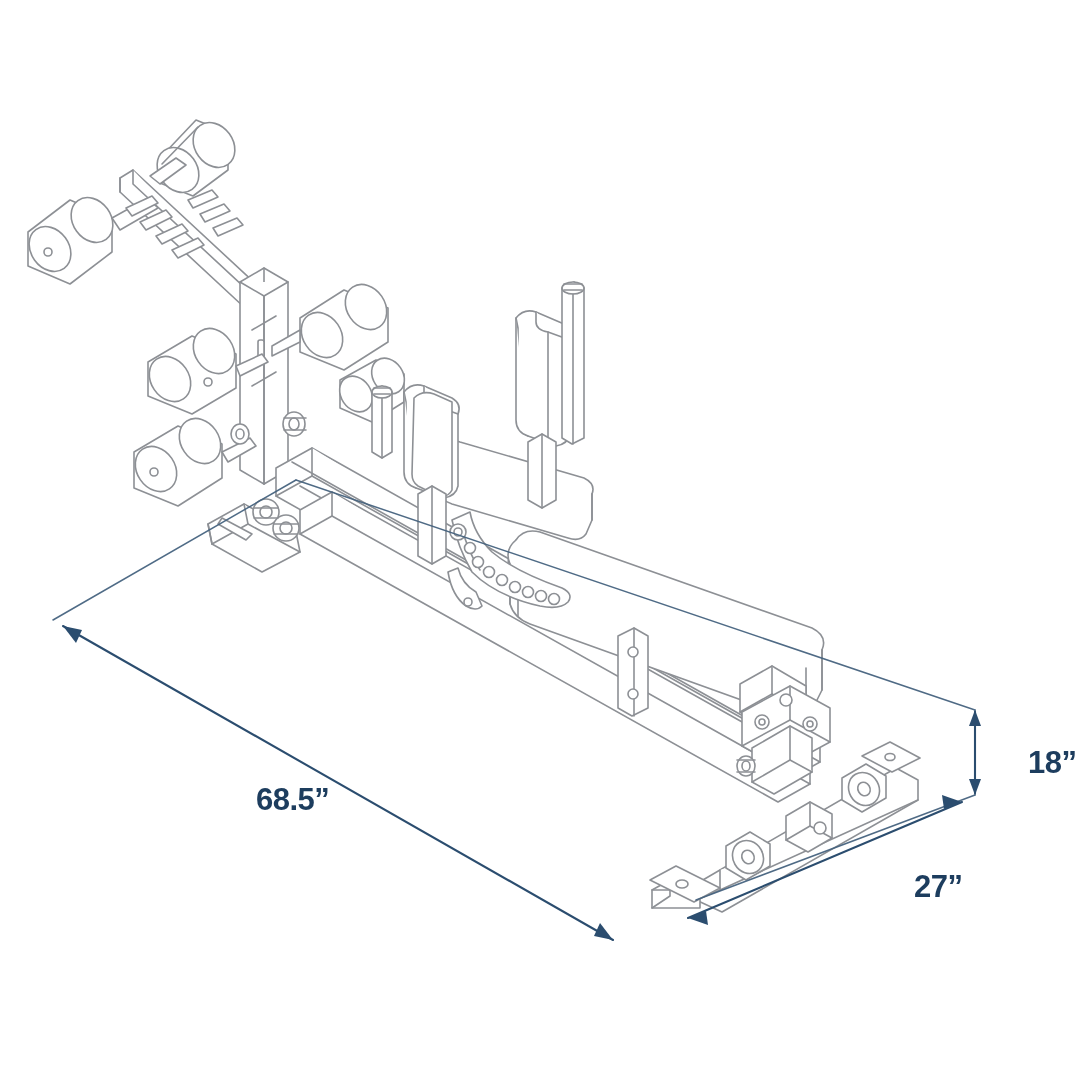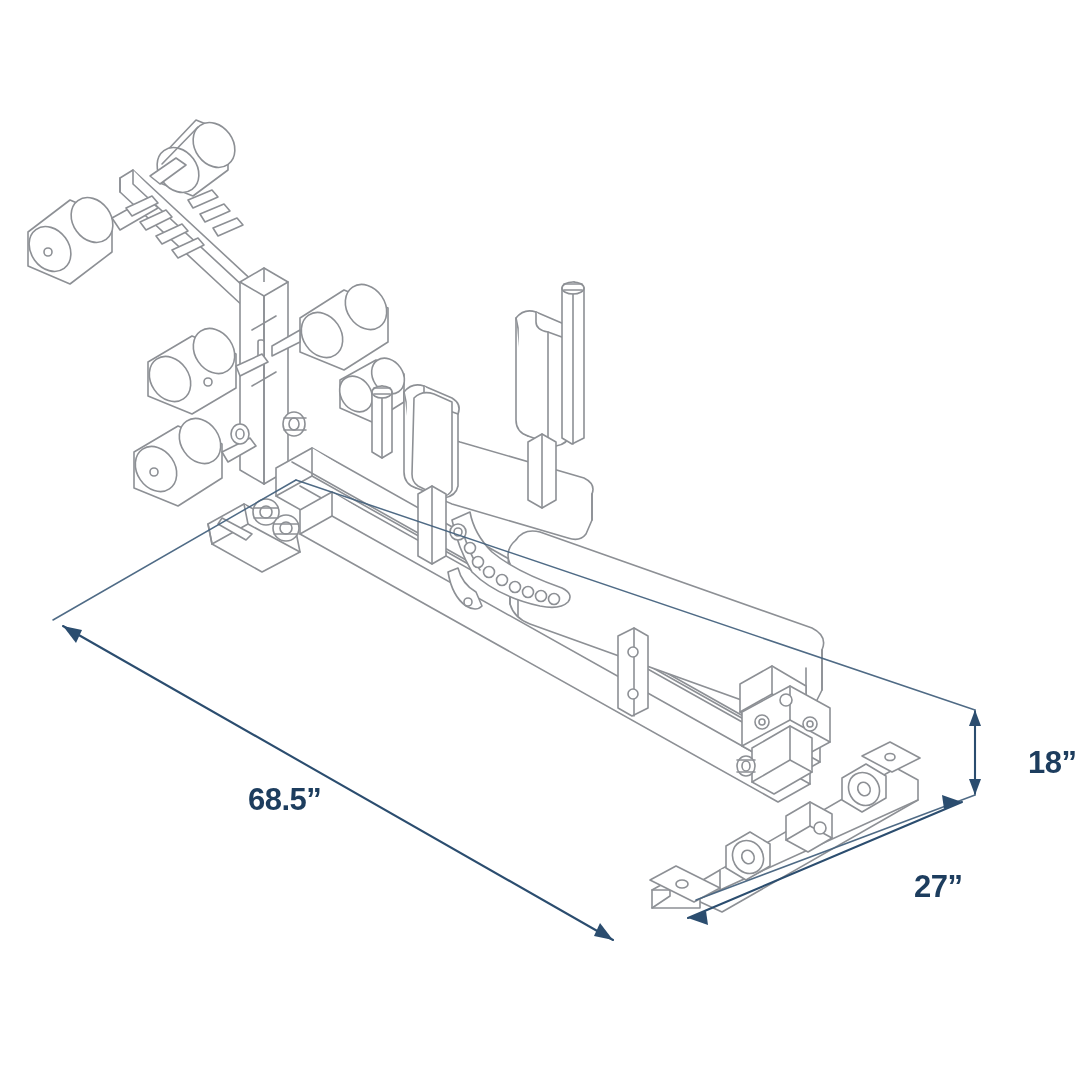--- a/index.html
+++ b/index.html
@@ -13,21 +13,21 @@
   #stage svg{position:absolute;top:0;left:0;width:1080px;height:1080px;display:block;}
   .dim-label{
     position:absolute;
     font-family:"Liberation Sans", sans-serif;
     font-weight:bold;
     color:#1d3d5e;
     letter-spacing:-0.5px;
     white-space:nowrap;
     user-select:none;
   }
-  #label-length{left:248px;top:782px;font-size:31px;}
+  #label-length{left:256px;top:782px;font-size:31px;}
   #label-depth{left:874px;top:869px;font-size:31px;margin-left:40px;}
   #label-height{left:1028px;top:745px;font-size:31px;}
 </style>
 </head>
 <body>
 
 <div id="stage">
 
   <svg viewBox="0 0 1080 1080" xmlns="http://www.w3.org/2000/svg">
     <defs>

